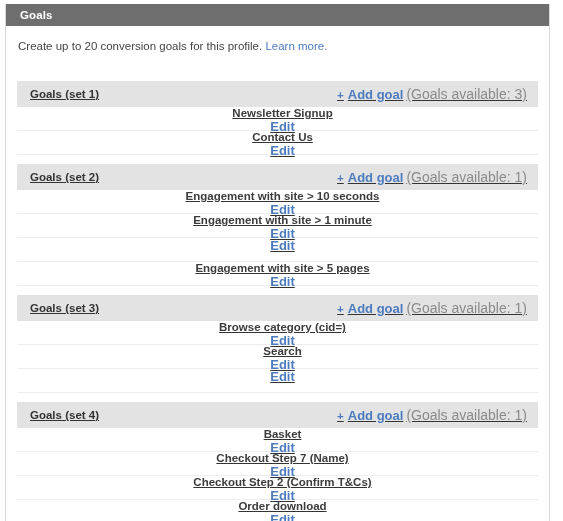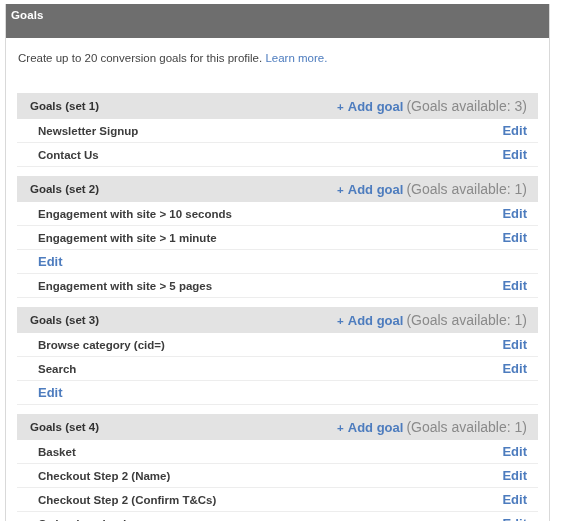--- a/index.html
+++ b/index.html
@@ -29,27 +29,27 @@
     left: 5px;
     top: 4px;
     width: 545px;
     background: #ffffff;
     border: 1px solid #d9d9d9;
     border-top: none;
     box-sizing: border-box;
   }
 
   .card-header {
-    height: 34px;
+    height: 22px;
     background: #6e6e6e;
     color: #ffffff;
     font-size: 11.5px;
     font-weight: bold;
     line-height: 22px;
-    padding-left: 5px;
+    padding-left: 14px;
     box-sizing: border-box;
     letter-spacing: 0.1px;
   }
 
   .card-body {
     padding: 0 11px 9px 11px;
     background: #ffffff;
   }
 
   .intro {
@@ -60,20 +60,21 @@
   }
   .intro a,
   a.link {
     color: #4d7cbe;
     text-decoration: none;
   }
 
   
   .goal-set {
     margin-bottom: 9px;
+    text-decoration: underline;
   }
   .goal-set:last-child {
     margin-bottom: 12px;
   }
 
   .set-header {
     background: #e3e3e3;
     height: 26px;
     display: flex;
     align-items: center;
@@ -112,20 +113,21 @@
 
   .goal-row {
     height: 24px;
     display: flex;
     align-items: center;
     justify-content: space-between;
     padding: 0 11px 0 21px;
     box-sizing: border-box;
     border-bottom: 1px solid #ededed;
     background: #ffffff;
+    flex-direction: column;
   }
   .goal-row:last-child {
     border-bottom: 1px solid #ededed;
   }
   .goal-name {
     font-size: 11.5px;
     font-weight: bold;
     color: #3c3c3c;
   }
   .edit-link {
@@ -223,21 +225,21 @@
                 <span class="add-plus">+</span>
                 <a class="add-goal" href="#">Add goal</a>
                 <span class="avail">(Goals available: 1)</span>
               </span>
             </div>
             <div class="goal-row">
               <span class="goal-name">Basket</span>
               <a class="edit-link" href="#">Edit</a>
             </div>
             <div class="goal-row">
-              <span class="goal-name">Checkout Step 2 (Name)</span>
+              <span class="goal-name">Checkout Step 7 (Name)</span>
               <a class="edit-link" href="#">Edit</a>
             </div>
             <div class="goal-row">
               <span class="goal-name">Checkout Step 2 (Confirm T&amp;Cs)</span>
               <a class="edit-link" href="#">Edit</a>
             </div>
             <div class="goal-row">
               <span class="goal-name">Order download</span>
               <a class="edit-link" href="#">Edit</a>
             </div>

